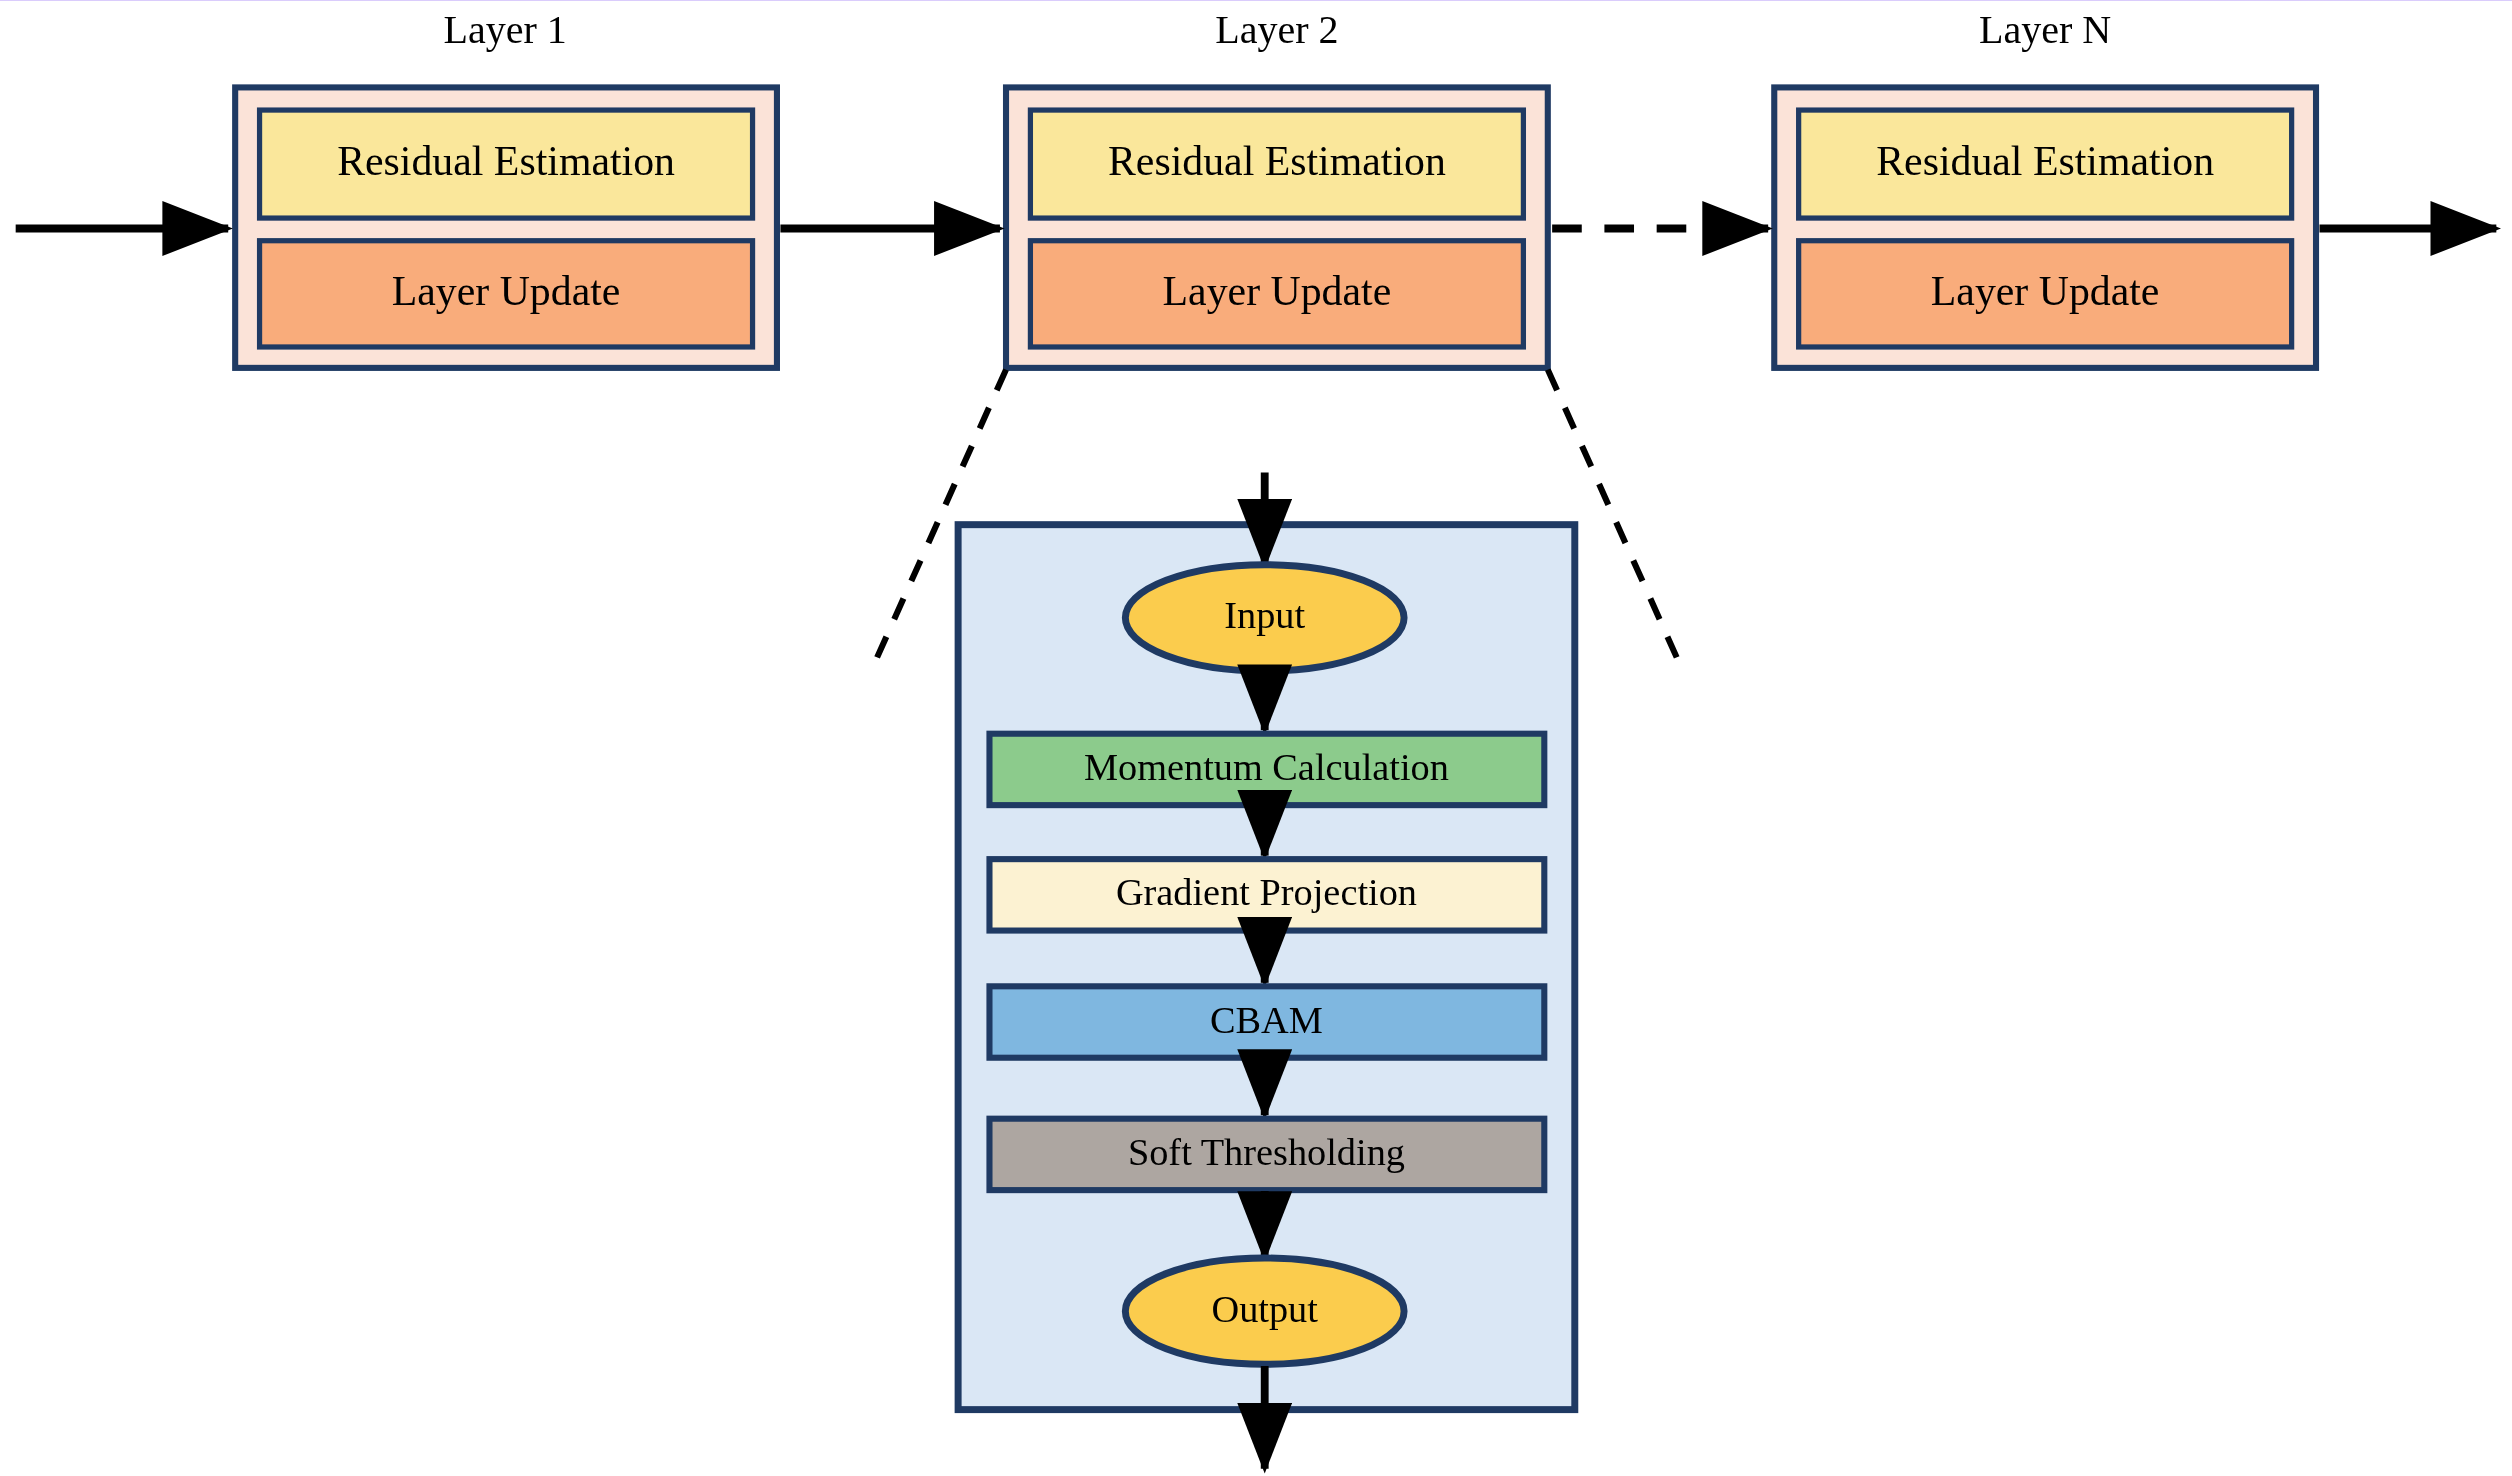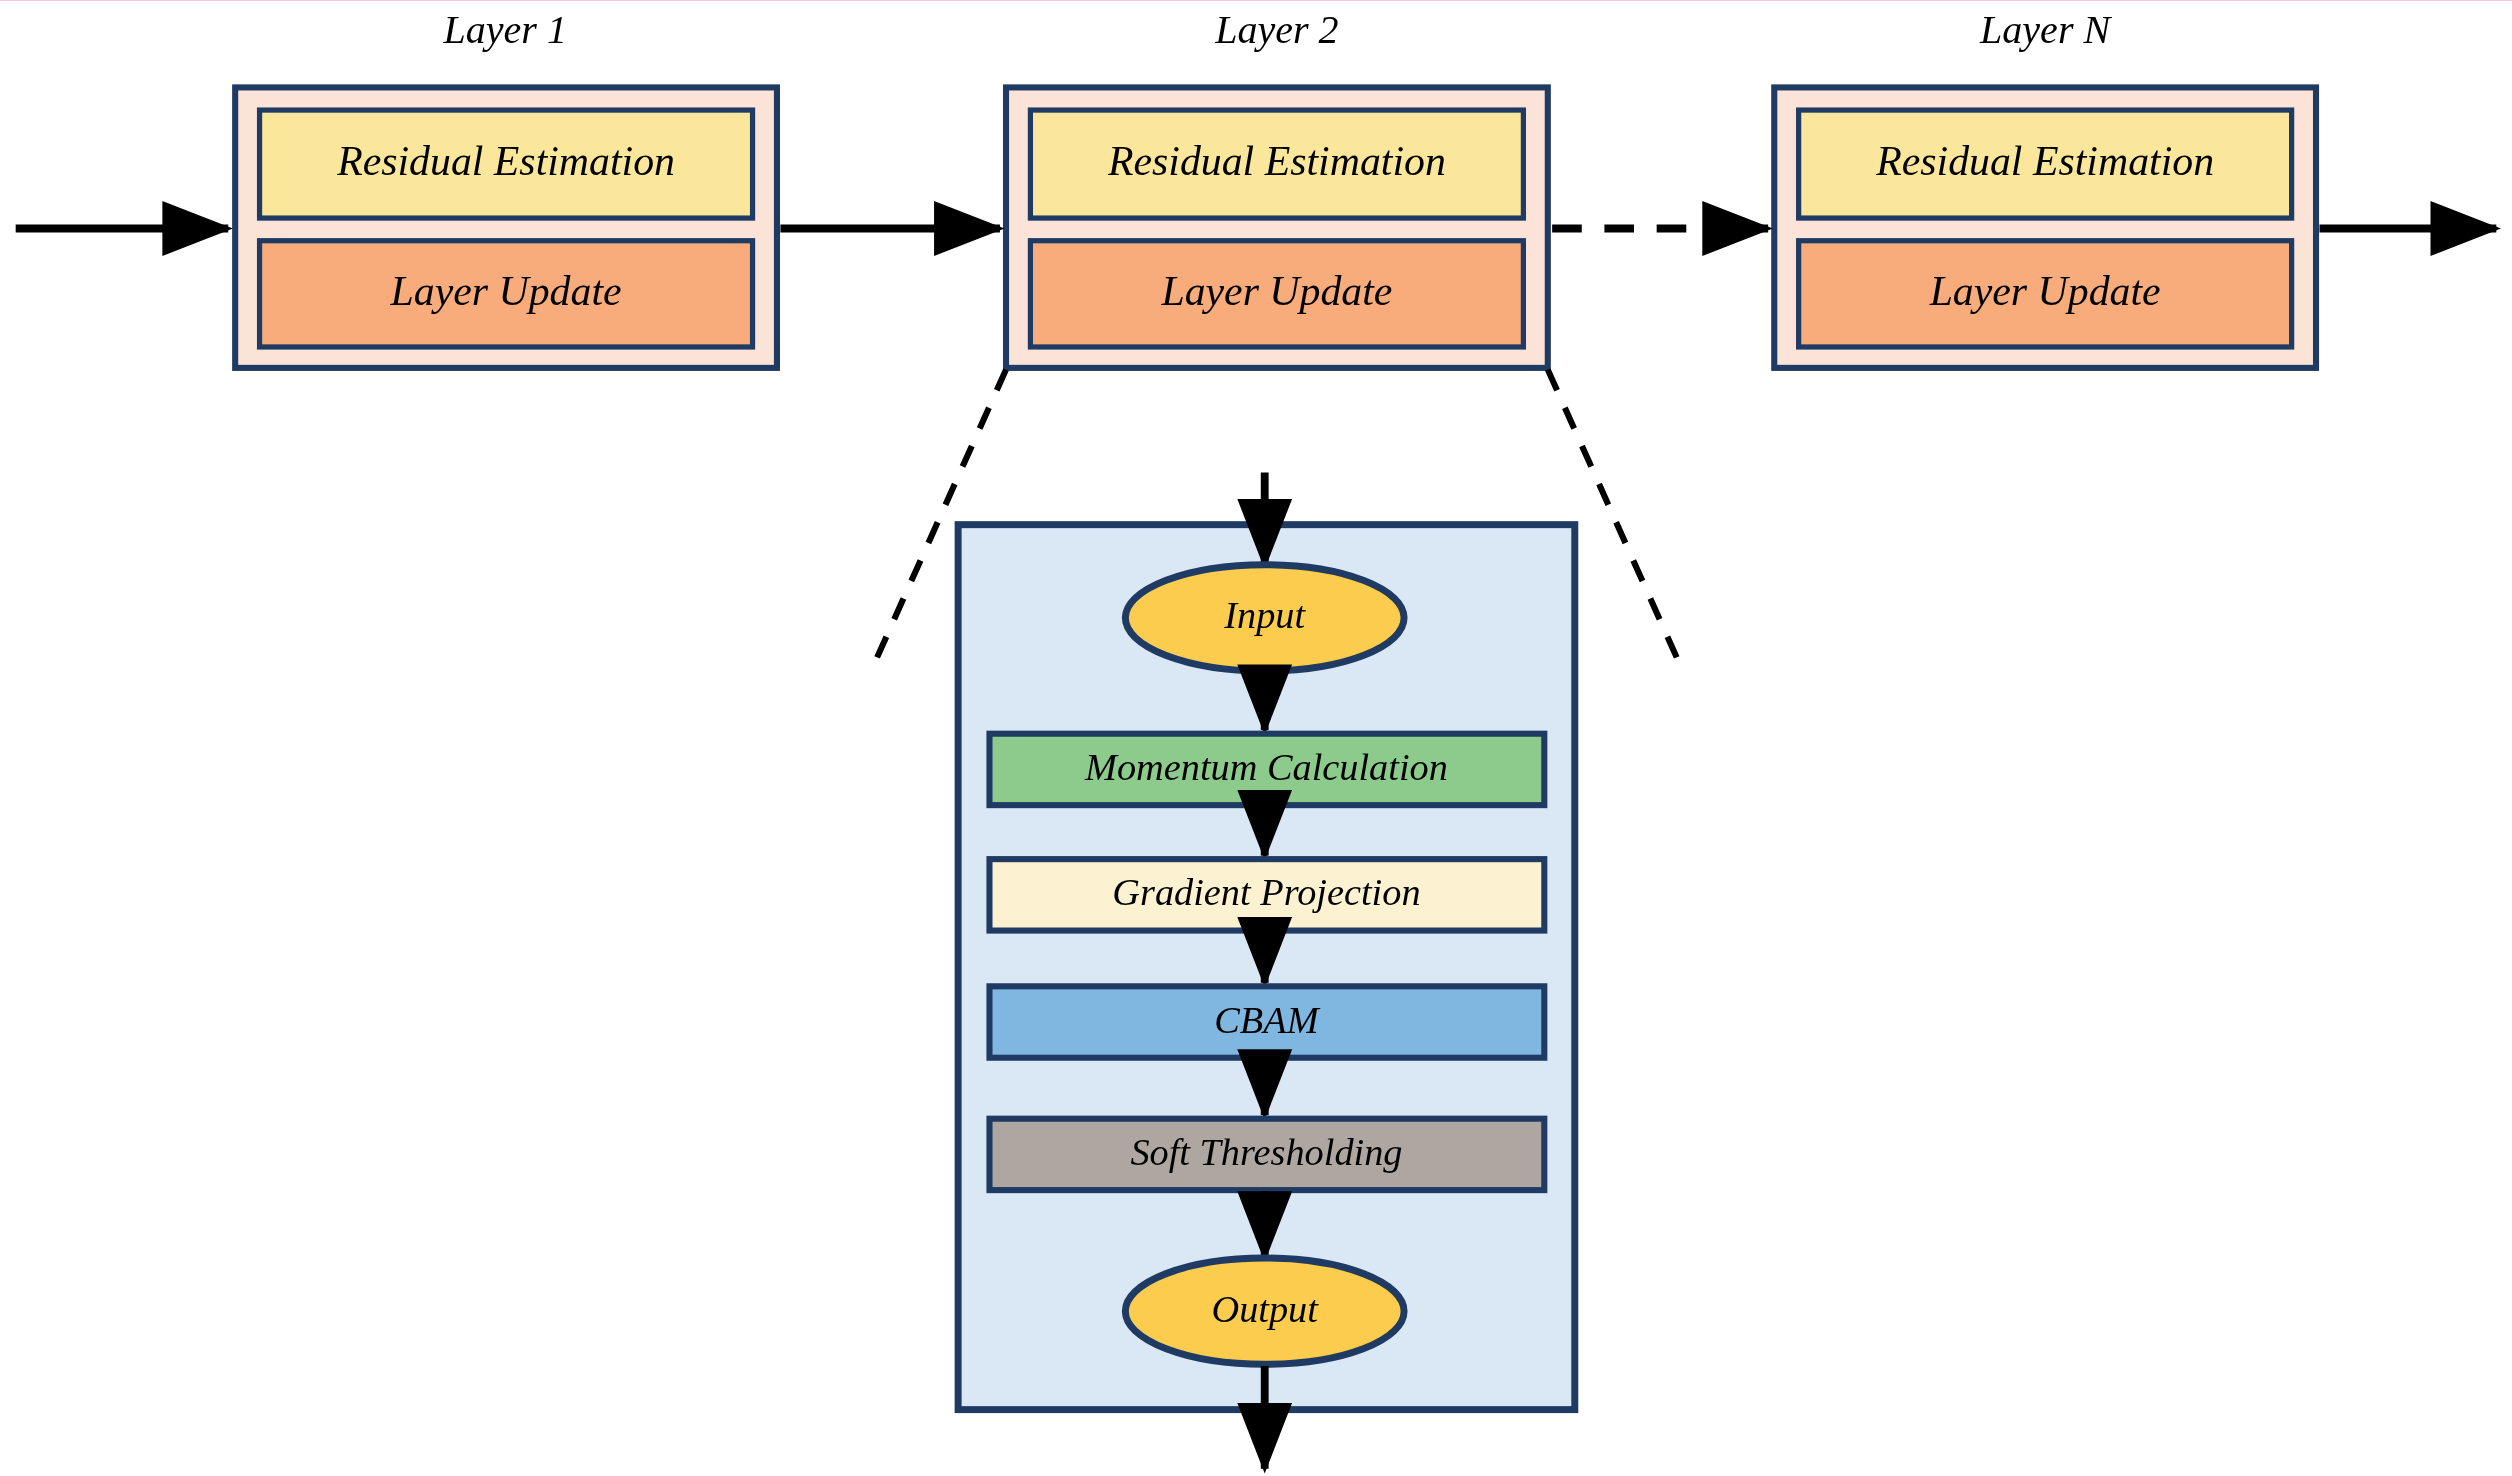--- a/index.html
+++ b/index.html
@@ -10,22 +10,21 @@
   body {
     width: 2512px;
     height: 1477px;
     overflow: hidden;
     font-family: "Liberation Serif", "DejaVu Serif", serif;
   }
   #diagram-root {
     position: relative;
     width: 2512px;
     height: 1367px;
-    background: #ec4899;
-    font-style: italic;
+    background: #8b5cf6;
   }
   svg#diagram-svg {
     display: block;
     width: 2512px;
     height: 1477px;
   }
   text {
     font-family: "Liberation Serif", "DejaVu Serif", serif;
     fill: #000000;
     dominant-baseline: middle;

